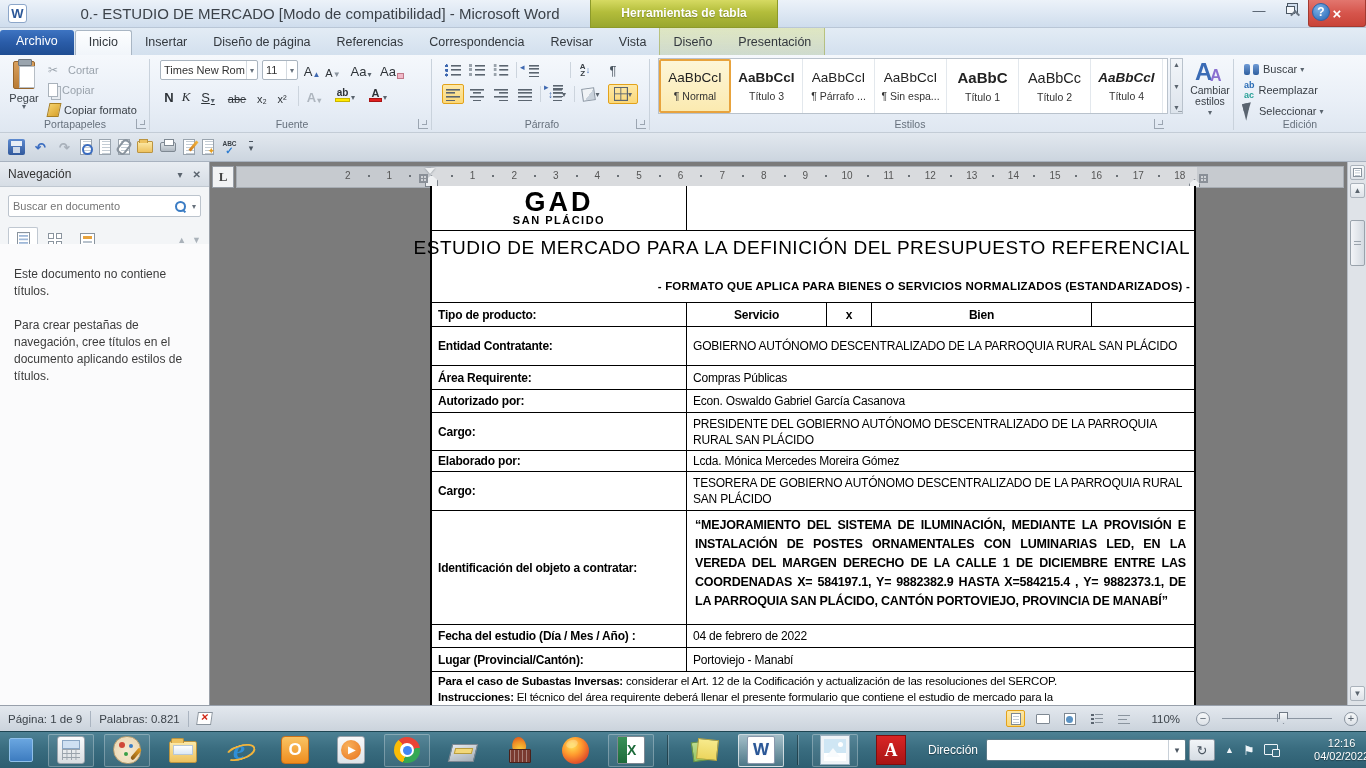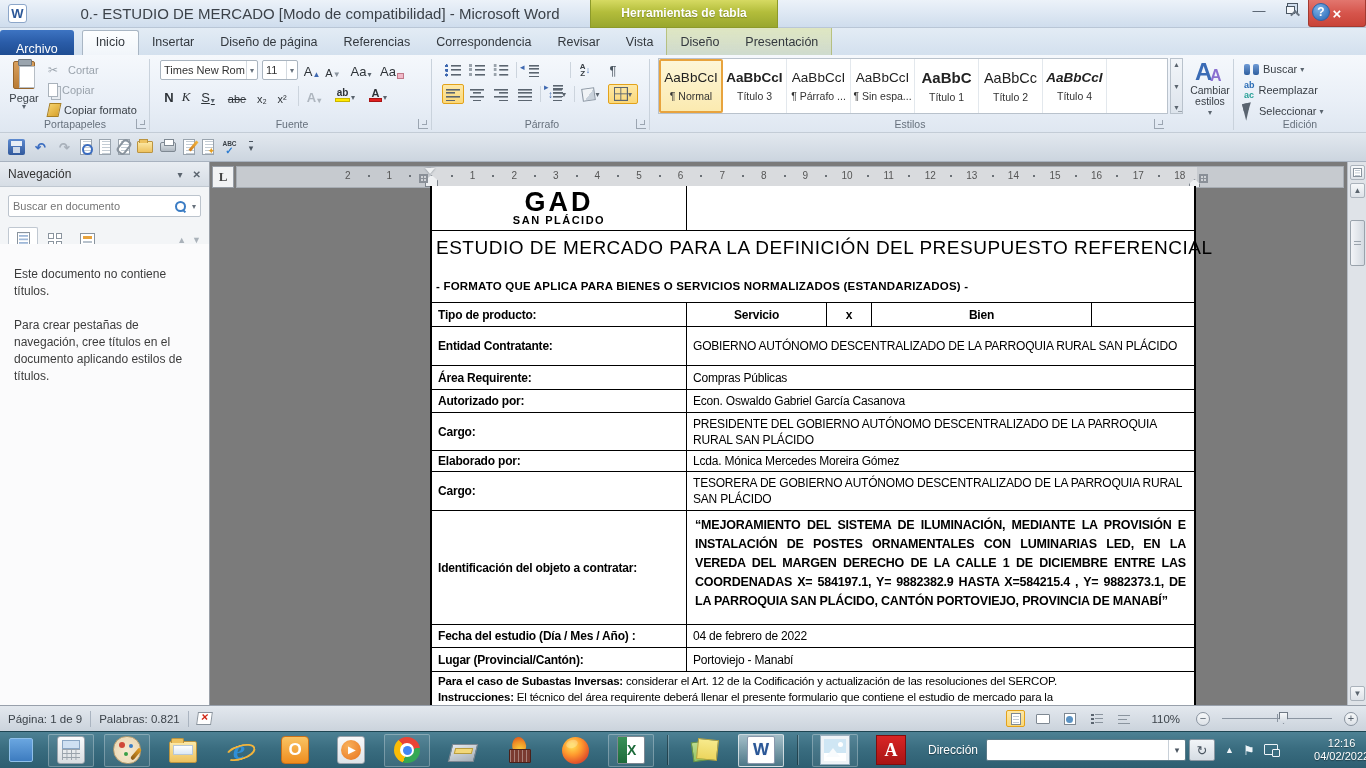--- a/index.html
+++ b/index.html
@@ -13,21 +13,21 @@
 .ctx-header{position:absolute;left:590px;top:0;width:188px;height:28px;background:linear-gradient(#d6da62,#b3bd3b 45%,#99a72e);border:1px solid #8d9a2a;border-top:none;color:#fff;font-size:12px;font-weight:bold;text-align:center;line-height:27px;text-shadow:0 1px 1px rgba(0,0,0,.25)}
 .winbtn{position:absolute;top:0;height:20px;display:flex;align-items:center;justify-content:center;color:#4a5663;font-size:13px}
 .btn-min{left:1245px;width:28px}
 .btn-restore{left:1276px;width:28px}
 .restore-glyph{width:9px;height:8px;border:1px solid #4a5663;background:#f4f7fa;box-shadow:2px -2px 0 -0px #cfdded,2px -2px 0 1px #4a5663}
 .btn-close{left:1308px;width:58px;height:27px;background:linear-gradient(#e2766e,#d6554c 50%,#c94438);border:1px solid #a33a30;border-top:none;border-radius:0 0 3px 3px;color:#fff;font-size:15px;font-weight:bold}
 
 
 .tabrow{position:absolute;top:28px;left:0;right:0;height:27px;background:linear-gradient(#e3ecf5,#d3e0ee);display:flex;align-items:flex-end}
 .tab{height:24px;line-height:23px;padding:0 13px;font-size:12.5px;color:#33383e;cursor:default}
-.tab.file{background:linear-gradient(#3d74c2,#2a5ca8 50%,#1f4d92);color:#fff;border-radius:3px 3px 0 0;margin:0 8px 0 0;height:25px;padding:8px 16px}
+.tab.file{background:linear-gradient(#3d74c2,#2a5ca8 50%,#1f4d92);color:#fff;border-radius:3px 3px 0 0;margin:0 1px 0 0;height:25px;padding:0 16px}
 .tab.active{background:linear-gradient(#fdfeff,#f1f5fa);border:1px solid #a9b6c4;border-bottom:none;border-radius:2.5px 2.5px 0 0;height:25px}
 .ctxwrap{display:flex;height:27px;align-items:flex-end;background:linear-gradient(rgba(214,218,98,.35),rgba(183,192,60,.18));border-left:1px solid rgba(141,154,42,.45);border-right:1px solid rgba(141,154,42,.45)}
 .ribbon-minimize{position:absolute;right:62px;top:6px;width:16px;height:14px;display:flex;align-items:center;justify-content:center}
 .chev{width:7px;height:7px;border-left:2px solid #68737f;border-top:2px solid #68737f;transform:rotate(45deg) translateY(2px)}
 .helpbtn{position:absolute;right:36px;top:3px;width:18px;height:18px;border-radius:50%;background:radial-gradient(circle at 35% 30%,#7db3e8,#3f7cc4 70%,#2d64a8);border:1px solid #2d64a8;color:#fff;font-size:12px;font-weight:bold;text-align:center;line-height:16px}
 
 
 .ribbon{position:absolute;top:55px;left:0;right:0;height:78px;background:linear-gradient(#f5f8fc,#e9eff7 60%,#dfe7f1);border-bottom:1px solid #c3ccd6}
 .rgroup{position:absolute;top:0;height:77px}
 .rgroup:after{content:"";position:absolute;right:0;top:4px;bottom:2px;width:1px;background:#c9d2dc}
@@ -79,21 +79,21 @@
 .ind-r:after{content:"\25B8"}
 .sortico{font-size:8px;font-weight:bold;color:#3a4047;line-height:7px;text-align:center}
 .pilcrow{font-size:13px;color:#4a5560}
 .shade{width:13px;height:13px;background:linear-gradient(135deg,#f0f3f6 55%,#c9d2dc 55%);border:1px solid #8a95a1;transform:rotate(-8deg)}
 .grid9{width:14px;height:14px;border:1px solid #5b6570;background-image:linear-gradient(to right,#5b6570 1px,transparent 1px),linear-gradient(to bottom,#5b6570 1px,transparent 1px);background-size:6.4px 6.4px;background-position:-1px -1px}
 .vdiv{position:absolute;width:1px;background:#ccd4dd;top:4px;height:44px}
 
 
 .g-styles{left:652px;width:582px}
 .sgallery{position:absolute;left:6px;top:3px;width:510px;height:56px;background:#fff;border:1px solid #b9c2cc;display:flex}
-.sgi{width:64px;height:100%;border-right:1px solid #e3e8ed;display:flex;flex-direction:column;align-items:center;justify-content:center;padding-top:0}
+.sgi{width:72px;height:100%;border-right:1px solid #e3e8ed;display:flex;flex-direction:column;align-items:center;justify-content:center;padding-top:0}
 .sgi .pv{font-size:13.5px;color:#222;white-space:nowrap;overflow:hidden;max-width:70px}
 .sgi .nm{font-size:10.5px;color:#333;margin-top:5px;white-space:nowrap;overflow:hidden;max-width:68px}
 .sgi.sel{border:2px solid #e8a33d;background:linear-gradient(#fdf6d8,#fbeab0);border-radius:2px}
 .pv-t3{font-weight:bold}
 .pv-t1{color:#1f5c9e;font-weight:bold;font-size:15px!important}
 .pv-t2{color:#5b93c4;font-size:14.5px!important}
 .pv-t4{color:#3d74b0;font-style:italic;font-weight:bold}
 .sscroll{position:absolute;left:518px;top:3px;width:13px;height:56px;border:1px solid #b9c2cc;background:linear-gradient(#f2f5f9,#dde4ec);display:flex;flex-direction:column;align-items:center;justify-content:space-between;padding:2px 0;font-size:7px;color:#5a646e}
 .chgstyles{position:absolute;left:536px;top:2px;width:44px;height:62px;display:flex;flex-direction:column;align-items:center;font-size:10.5px;color:#3a4047;text-align:center;line-height:11px}
 .bigAA{position:relative;width:30px;height:26px;margin-top:2px}
@@ -182,21 +182,21 @@
 
 
 .page{position:absolute;left:430px;top:24px;width:766px;background:#fff;border-left:2px solid #000;border-right:2px solid #000;color:#000;letter-spacing:-0.2px}
 .drow{display:flex;border-bottom:1px solid #000;align-items:stretch}
 .dlabel{width:255px;min-width:255px;border-right:1px solid #000;font-weight:bold;font-size:12px;display:flex;align-items:center;padding:0 4px 0 6px;line-height:14px}
 .dval{flex:1;font-size:12px;display:flex;align-items:center;padding:1px 8px 1px 6px;line-height:16px}
 .dc{border-right:1px solid #000;display:flex;align-items:center;justify-content:center;font-weight:bold;font-size:12px}
 .logo-cell{width:255px;min-width:255px;border-right:1px solid #000;display:flex;flex-direction:column;align-items:center;justify-content:center}
 .logo1{font-size:27px;font-weight:bold;letter-spacing:3px;line-height:24px;font-stretch:condensed}
 .logo2{font-size:11px;font-weight:bold;letter-spacing:1.5px;line-height:12px}
-.trow-title{display:flex;flex-direction:column;align-items:flex-start;justify-content:space-between;border-bottom:1px solid #000;padding:6px 4px 10px 4px}
+.trow-title{display:flex;flex-direction:column;align-items:flex-end;justify-content:space-between;border-bottom:1px solid #000;padding:6px 4px 10px 4px}
 .dtitle{font-size:19px;letter-spacing:.5px;white-space:nowrap}
 .dsubtitle{font-size:11.5px;font-weight:bold;letter-spacing:.2px}
 .objval{font-weight:bold;font-size:12.5px;line-height:19px;text-align:justify;display:block;padding:5px 8px}
 .fnote{font-size:11.5px;line-height:15.5px;padding:2px 6px;border-bottom:none}
 .fnote b{letter-spacing:-0.2px}
 
 
 .statusbar{position:absolute;top:705px;left:0;right:0;height:26px;background:linear-gradient(#e3e8ee,#cbd3dc);border-top:1px solid #98a0ab;display:flex;align-items:center;font-size:11.5px;color:#3c434a;padding:0 8px}
 .sb-sep{width:1px;height:16px;background:#aab4c0;margin:0 8px}
 .sb-spell{width:15px;height:13px;background:#fff;border:1px solid #8a949e;transform:skewX(-8deg);position:relative}

